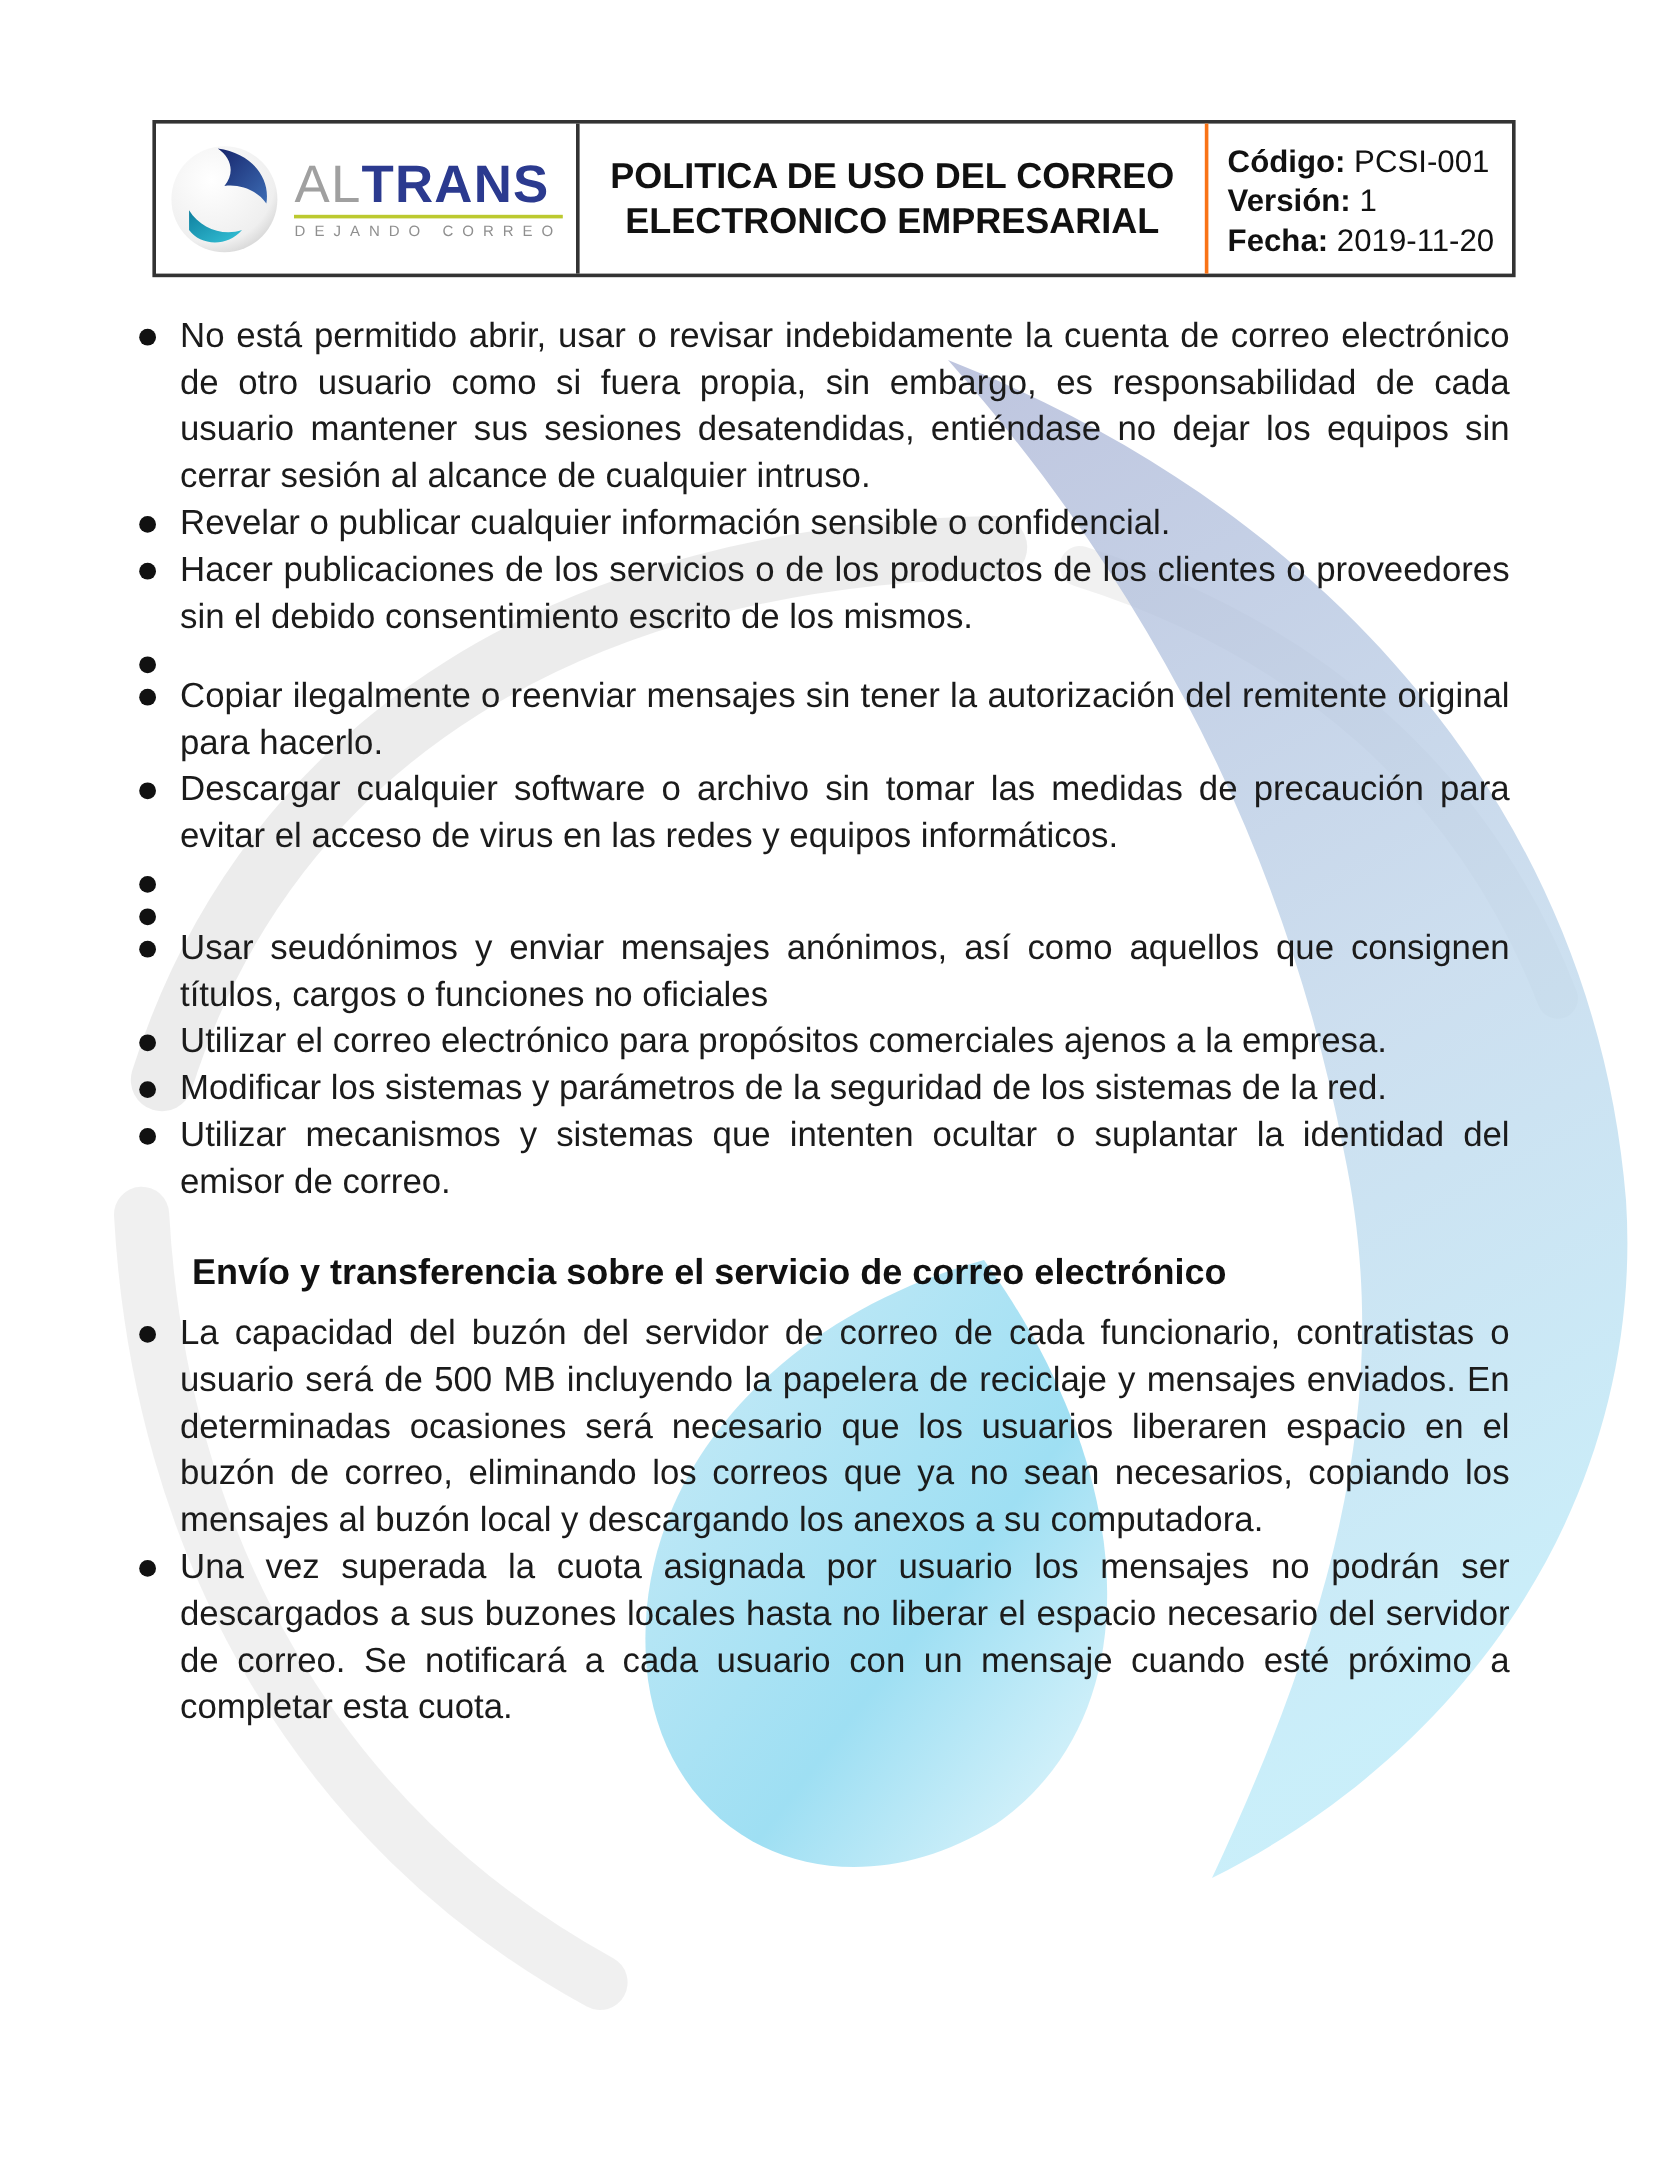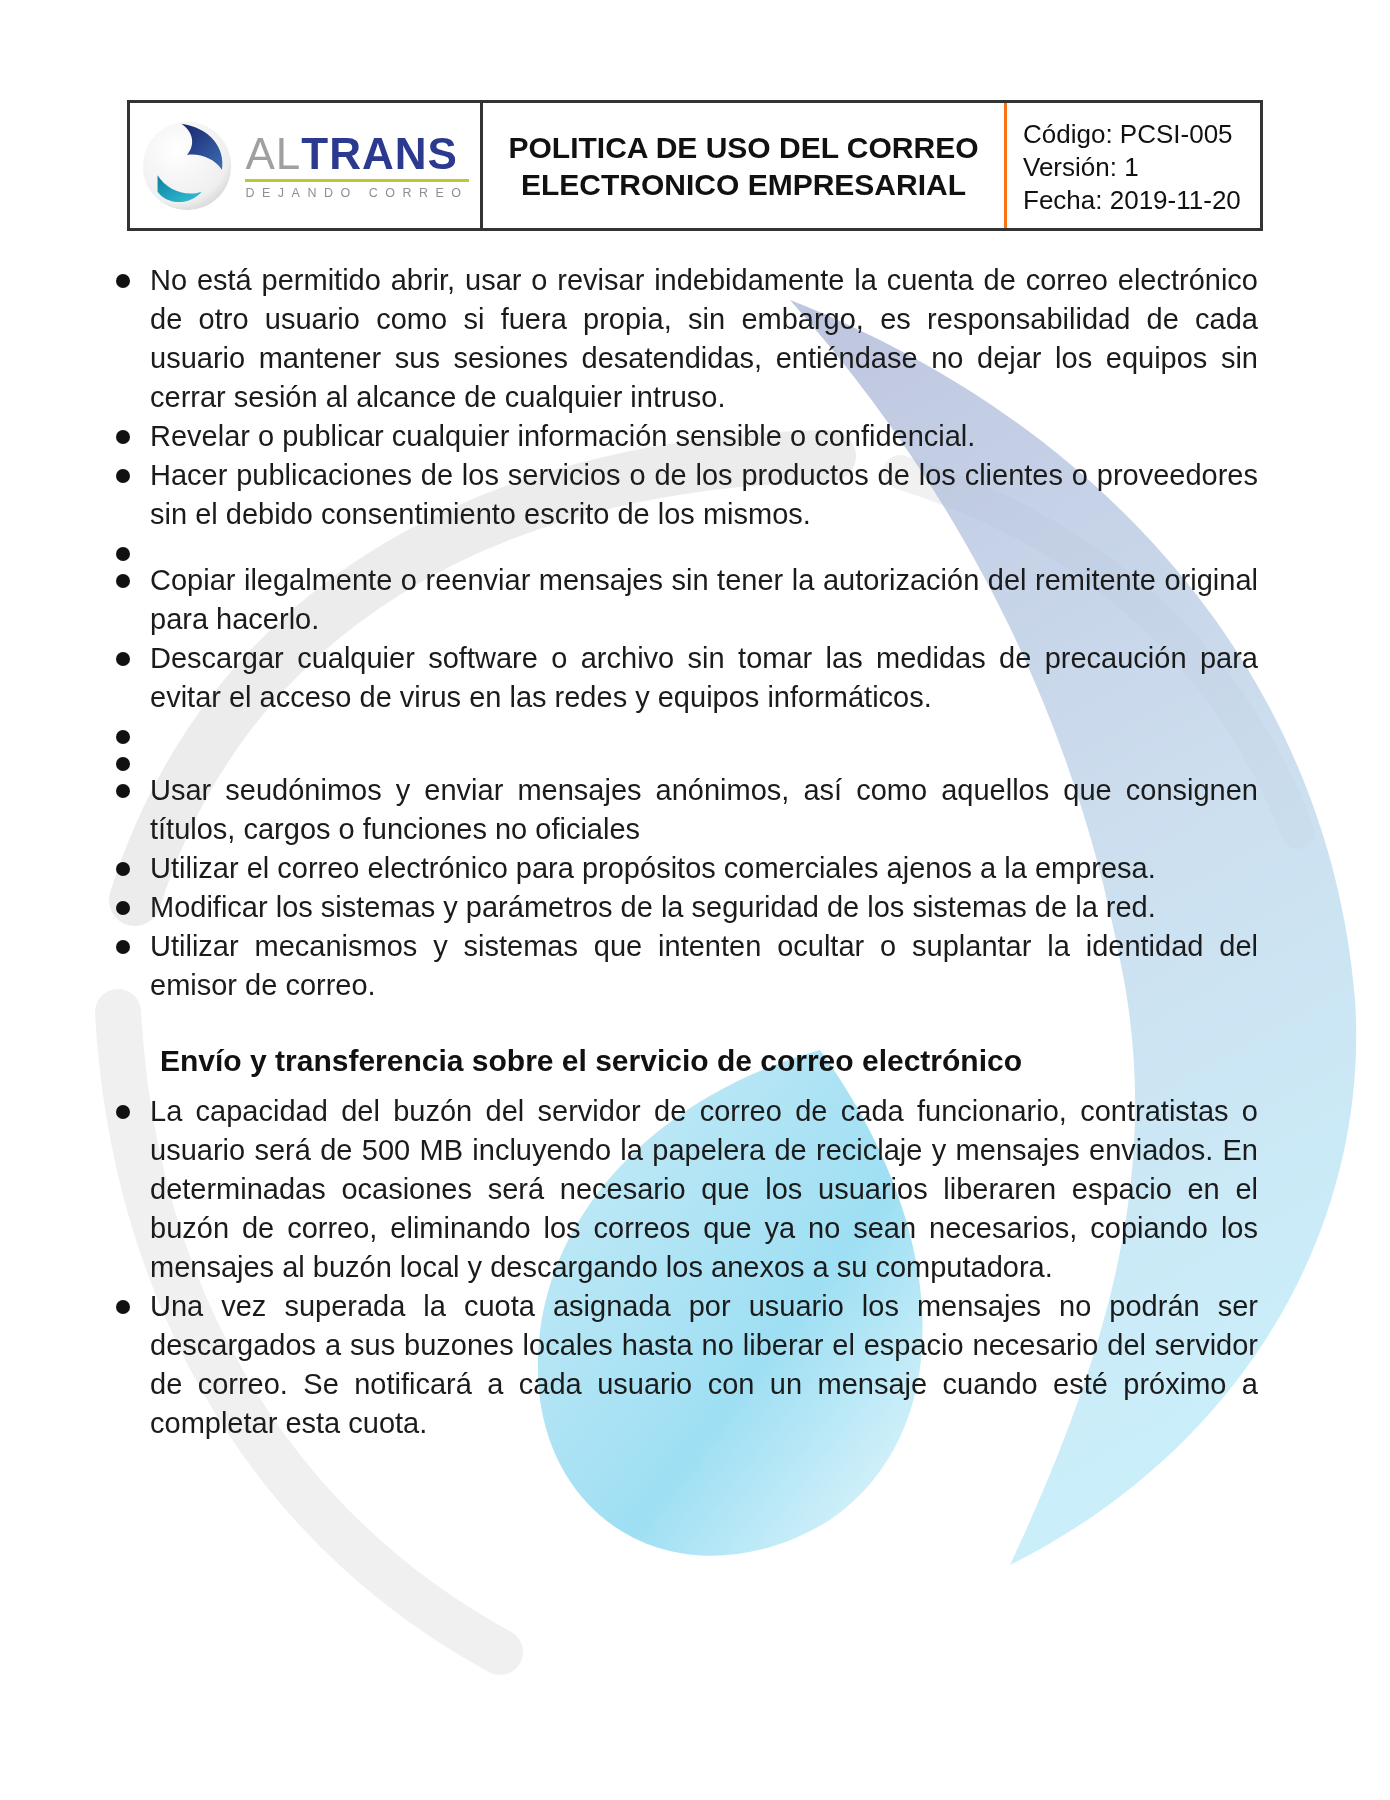--- a/index.html
+++ b/index.html
@@ -35,21 +35,21 @@
   .tagline{font-size:12.5px;letter-spacing:7.5px;color:#8f8f8f;white-space:nowrap;}
   .title-cell{
     width:524px;border-right:3px solid #f97316;
     display:flex;flex-direction:column;align-items:center;justify-content:center;
     text-align:center;font-weight:700;font-size:30px;line-height:37px;color:#111;
   }
   .meta-cell{
     width:250px;padding:15px 6px 0 16px;
     font-size:26px;line-height:33px;color:#111;
   }
-  .meta-label{font-weight:400;}
+  .meta-label{font-weight:700;}
 
   
   ul.policy-list{
     list-style:none;
     margin:30px 0 0 0;
     padding:0 132px 0 0;
   }
   ul.policy-list li{
     display:flex;
     padding-left:68px;
@@ -135,21 +135,21 @@
           <div class="tagline">DEJANDO CORREO</div>
         </div>
       </div>
 
       <div class="cell title-cell">
         <div>POLITICA DE USO DEL CORREO</div>
         <div>ELECTRONICO EMPRESARIAL</div>
       </div>
 
       <div class="cell meta-cell">
-        <div class="meta-row"><span class="meta-label">Código:</span> <span>PCSI-005</span></div>
+        <div class="meta-row"><span class="meta-label">Código:</span> <span>PCSI-001</span></div>
         <div class="meta-row"><span class="meta-label">Versión:</span> <span>1</span></div>
         <div class="meta-row"><span class="meta-label">Fecha:</span> <span>2019-11-20</span></div>
       </div>
     </div>
 
     <ul class="policy-list">
       <li>
           <span class="bullet"></span>
           <span class="li-text">No está permitido abrir, usar o revisar indebidamente la cuenta de correo electrónico de otro usuario como si fuera propia, sin embargo, es responsabilidad de cada usuario mantener sus sesiones desatendidas, entiéndase no dejar los equipos sin cerrar sesión al alcance de cualquier intruso.</span>
         </li>

